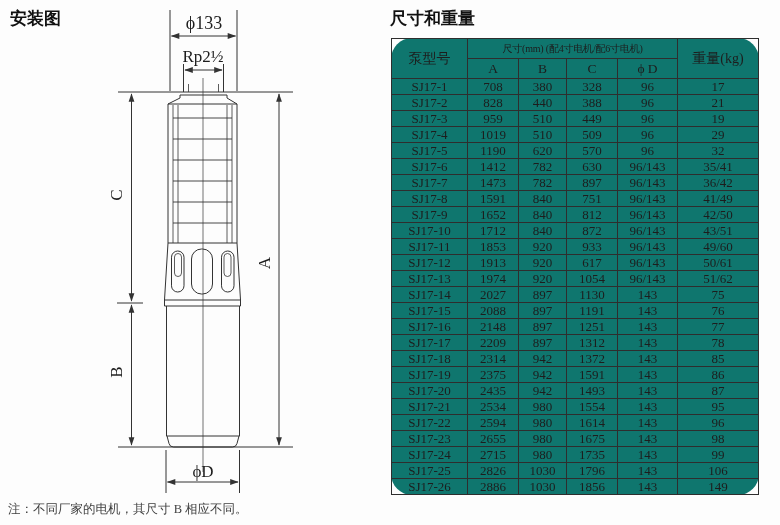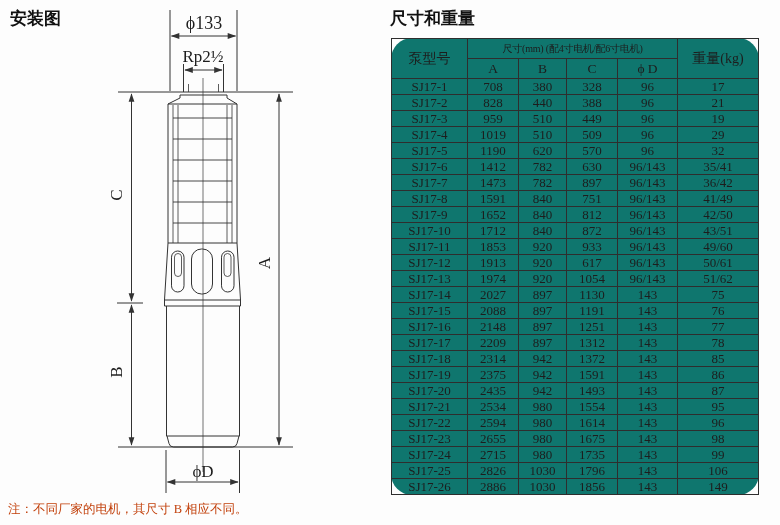--- a/index.html
+++ b/index.html
@@ -25,21 +25,21 @@
   }
   #install-title { left: 10px; top: 7px; }
   #table-title   { left: 0px;  top: 7px; }
 
   #diagram-svg { position: absolute; left: 0; top: 0; }
 
   .footnote {
     position: absolute;
     left: 8px; top: 501px;
     font-size: 12.5px;
-    color: #c2410c;
+    color: #404040;
     white-space: nowrap;
   }
 
   table.dim-table {
     position: absolute;
     left: 1px; top: 38px;
     border-collapse: collapse;
     table-layout: fixed;
     width: 367px;
     font-size: 13px;

